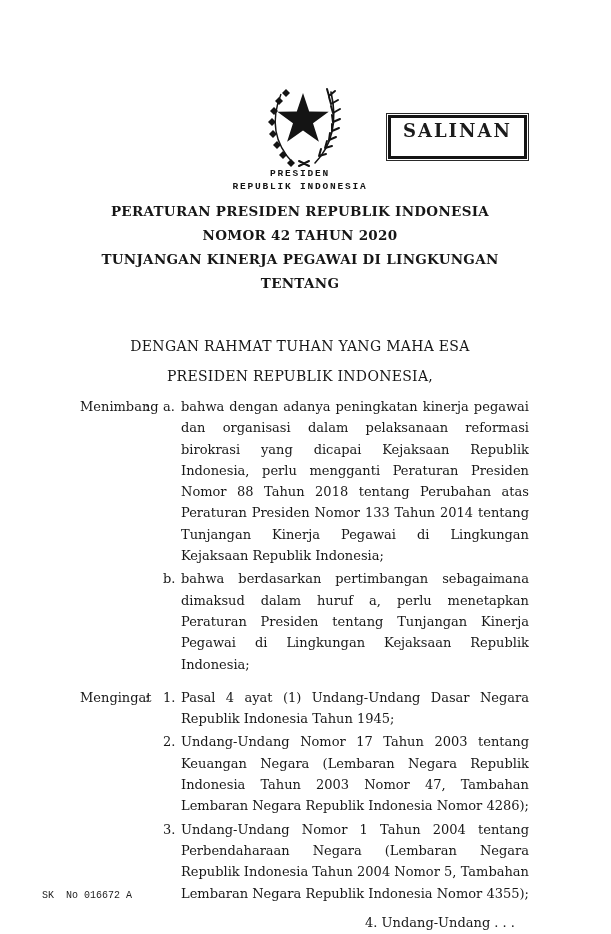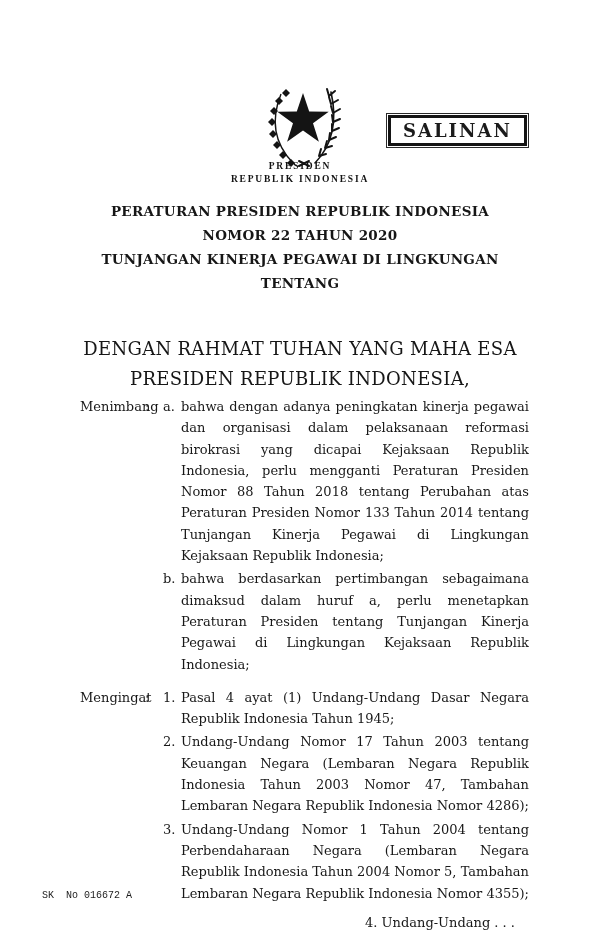--- a/index.html
+++ b/index.html
@@ -10,46 +10,46 @@
     color:#1b1b1b;
     font-family:"DejaVu Serif", serif;
     overflow:hidden;
   }
 
   
   .stamp {
     position:absolute; left:388px; top:115px;
     border:3px solid #141414;
     outline:1px solid #2a2a2a; outline-offset:1px;
-    padding:2px 12px 2px 12px;
+    padding:2px 12px 15px 12px;
     font-size:18px; font-weight:bold; letter-spacing:2px;
     font-family:"DejaVu Serif", serif;
   }
 
   
   .emblem { position:absolute; left:255px; top:84px; }
 
   
   .letterhead {
-    position:absolute; left:0; top:160px; width:600px;
+    position:absolute; left:0; top:167px; width:600px;
     text-align:center;
-    font-family:Liberation Serif, serif;
+    font-family:Liberation Mono, monospace;
     font-weight:bold; font-size:9.5px; line-height:13px;
     letter-spacing:1.8px; color:#141414;
   }
 
   
   .title-block {
     position:absolute; left:0; top:199px; width:600px;
     text-align:center; font-size:13.5px; line-height:24px;
     letter-spacing:0.3px; color:#161616;font-weight:bold;
   }
   .invocation, .authority {
     position:absolute; left:0; width:600px; text-align:center;
-    font-size:18px; letter-spacing:0.3px; color:#161616;
+    font-size:14px; letter-spacing:0.3px; color:#161616;
   }
   .invocation { top:338px; }
   .authority  { top:368px; }
 
   
   .preamble {
     position:absolute; left:80px; top:396px; width:449px;
     font-size:13px; line-height:21.3px; color:#181818;
   }
   .clause { display:flex; align-items:flex-start; }
@@ -116,21 +116,21 @@
     </g>
   </svg>
 
   <div class="letterhead">
     <div>PRESIDEN</div>
     <div>REPUBLIK INDONESIA</div>
   </div>
 
   <div class="title-block">
     <div>PERATURAN PRESIDEN REPUBLIK INDONESIA</div>
-    <div>NOMOR 22 TAHUN 2020</div>
+    <div>NOMOR 42 TAHUN 2020</div>
     <div>TUNJANGAN KINERJA PEGAWAI DI LINGKUNGAN</div>
     <div>TENTANG</div>
   </div>
 
   <div class="invocation">DENGAN RAHMAT TUHAN YANG MAHA ESA</div>
   <div class="authority">PRESIDEN REPUBLIK INDONESIA,</div>
 
   <div class="preamble">
 
     <div class="clause">

